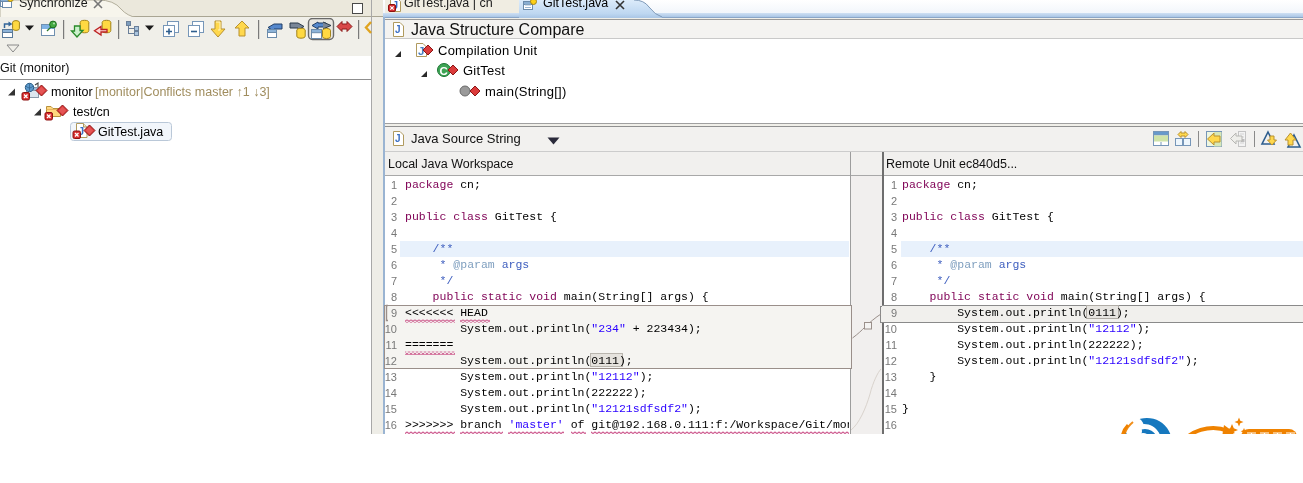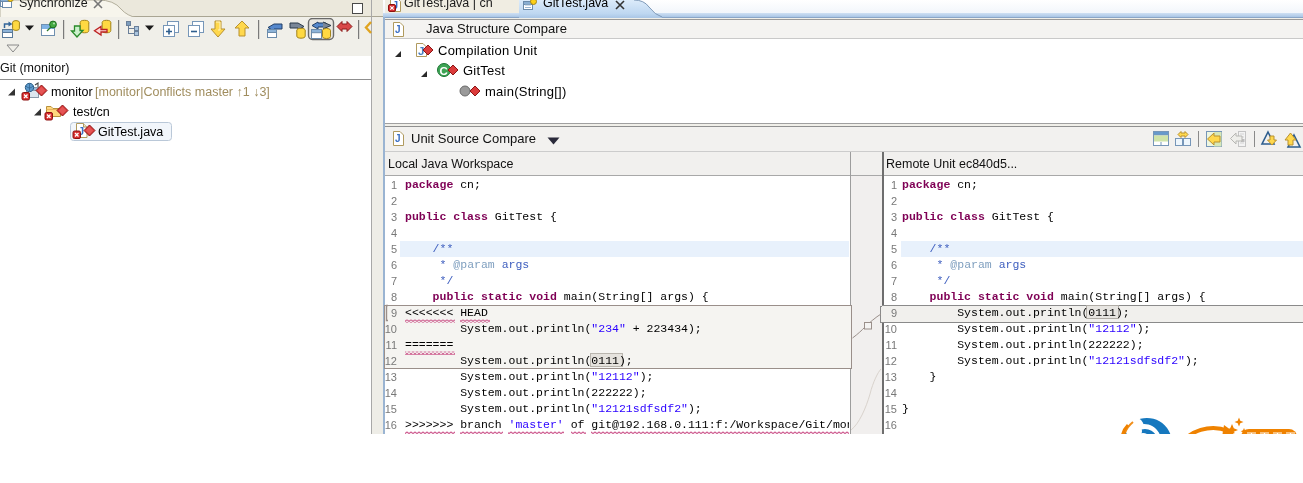--- a/index.html
+++ b/index.html
@@ -1,19 +1,19 @@
 <!DOCTYPE html>
 <html><head><meta charset="utf-8">
 <style>
 html,body{margin:0;padding:0}
 #c{position:relative;width:1303px;height:434px;overflow:hidden;background:#f0efe9;font-family:"Liberation Sans",sans-serif}
 .abs{position:absolute}
 .mono{font-family:"Liberation Mono",monospace;font-size:11.5px;line-height:16px;color:#000}
 .code>div{white-space:pre;height:16px}
-.k{font-weight:bold;color:#7f0055}
+.k{font-weight:normal;color:#7f0055}
 .s{color:#2a00ff}
 .cm{color:#3f5fbf}
 .kc{font-weight:normal;color:#7f9fbf}
 .ln{color:#787878;font-size:11px;line-height:16px;text-align:right}
 .ln div{height:16px}
 </style></head>
 <body>
 <div id="c">
 
 
@@ -235,21 +235,21 @@
 <div class="abs" style="left:385px;top:19px;width:918px;height:1px;background:#9a9a9a"></div>
 <div class="abs" style="left:385px;top:20px;width:918px;height:18px;background:#f4f3f1;border-bottom:1px solid #c9c9c9"></div>
 <div class="abs" style="left:385px;top:39px;width:918px;height:84px;background:#fff"></div>
 <div class="abs" style="left:385px;top:123px;width:918px;height:1px;background:#a0a0a0"></div>
 
 <g></g>
 <svg class="abs" style="left:392px;top:22px" width="13" height="15" viewBox="0 0 13 15">
   <path d="M1.5,0.5 L8,0.5 L11.5,4 L11.5,14.5 L1.5,14.5 Z" fill="#fff" stroke="#b09a5e"></path>
   <text x="3" y="11" font-size="10" font-weight="bold" fill="#3b6fc4" font-family="Liberation Sans">J</text>
 </svg>
-<div class="abs" style="left:426px;top:20.5px;font-size:13px;color:#111">Java Structure Compare</div>
+<div class="abs" style="left:411px;top:20.5px;font-size:16px;color:#111">Java Structure Compare</div>
 
 <svg class="abs" style="left:385px;top:39px" width="918px" height="84" viewBox="0 0 918 84">
   <path d="M16,12 L16,18 L10,18 Z" fill="#2a2a2a"></path>
   <g transform="translate(30,4)">
     <path d="M1.5,0.5 L8,0.5 L11.5,4 L11.5,13.5 L1.5,13.5 Z" fill="#fff" stroke="#b09a5e"></path>
     <text x="3" y="11.5" font-size="11.5" font-weight="bold" fill="#4a7fc0" font-family="Liberation Sans">J</text>
   </g>
   <g transform="translate(38,6)">
     <path d="M5,0 L10,5 L5,10 L0,5 Z" fill="#db3b3b" stroke="#8b1515"></path>
   </g>
@@ -268,21 +268,21 @@
   <text x="100" y="56.5" font-size="13" letter-spacing="0.25" fill="#000" font-family="Liberation Sans">main(String[])</text>
 </svg>
 
 
 <div class="abs" style="left:385px;top:126px;width:918px;height:1px;background:#909090"></div>
 <div class="abs" style="left:385px;top:127px;width:918px;height:24px;background:#f2f1ef;border-bottom:1px solid #cccccc"></div>
 <svg class="abs" style="left:392px;top:131px" width="13" height="15" viewBox="0 0 13 15">
   <path d="M1.5,0.5 L8,0.5 L11.5,4 L11.5,14.5 L1.5,14.5 Z" fill="#fff" stroke="#b09a5e"></path>
   <text x="3" y="11" font-size="10" font-weight="bold" fill="#3b6fc4" font-family="Liberation Sans">J</text>
 </svg>
-<div class="abs" style="left:411px;top:130.5px;font-size:13px;color:#111">Unit Source Compare</div>
+<div class="abs" style="left:411px;top:130.5px;font-size:13px;color:#111">Java Source String</div>
 <svg class="abs" style="left:547px;top:137px" width="13" height="8">
       <path d="M0.5,0.5 L12.5,0.5 L6.5,7.5 Z" fill="#2a2a3a"></path>
     </svg>
 
 <svg class="abs" style="left:1150px;top:130px" width="153" height="20" viewBox="0 0 153 20">
 
   <g transform="translate(3,1)">
     <rect x="0.5" y="0.5" width="15" height="14" fill="#fff" stroke="#7696b8"></rect>
     <rect x="0.5" y="0.5" width="15" height="3.5" fill="#6699cc" stroke="#7696b8"></rect>
     <rect x="1" y="4.5" width="14" height="6" fill="#cfe3a8"></rect>

